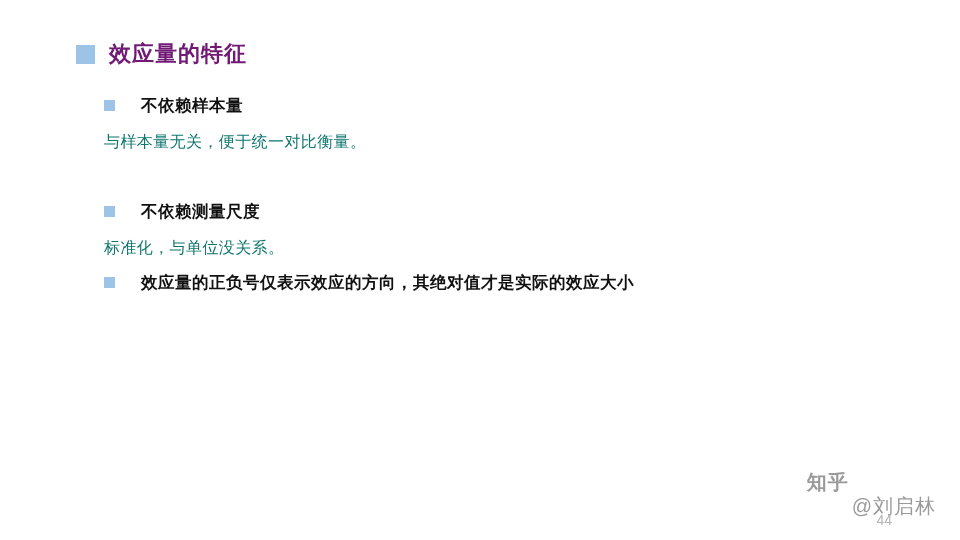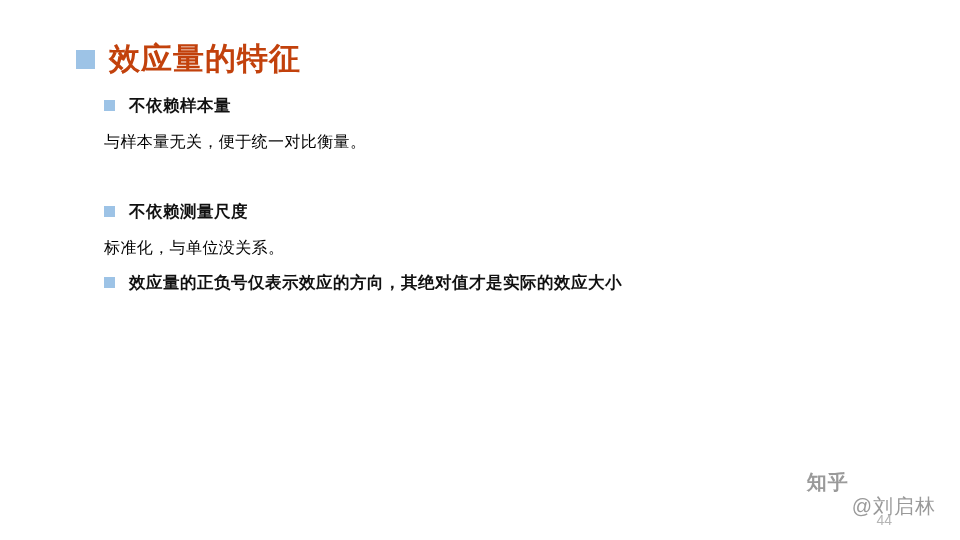--- a/index.html
+++ b/index.html
@@ -29,58 +29,59 @@
     align-items: center;
   }
   .title-marker {
     width: 19px;
     height: 19px;
     background: #9dc3e6;
     margin-right: 14px;
     flex: 0 0 auto;
   }
   .title-text {
-    font-size: 31px;
+    font-size: 22px;
     font-weight: bold;
-    color: #c2410c;
+    color: #701a75;
     letter-spacing: 1px;
     line-height: 1.1;
   }
   
   .content {
     position: absolute;
     left: 104px;
     top: 96px;
     width: 800px;
   }
   .item {
     margin-bottom: 13px;
   }
   .item-head {
     display: flex;
     align-items: center;
     margin-bottom: 14px;
+    gap: 12px;
   }
   .bullet {
     width: 11px;
     height: 11px;
     background: #9dc3e6;
     margin-right: 14px;
     flex: 0 0 auto;
   }
   .item-head-text {
     font-size: 16.5px;
     font-weight: bold;
     color: #111111;
     letter-spacing: 0.5px;
     line-height: 1.2;
   }
   .item-body {
     font-size: 16px;
-    color: #000000;
+    color: #0f766e;
     margin-left: 0px;
     line-height: 1.5;
     letter-spacing: 0.4px;
   }
   .item.sp1 { margin-bottom: 48px; }
   .item.sp2 { }
   
   .watermark {
     position: absolute;
     right: 24px;

